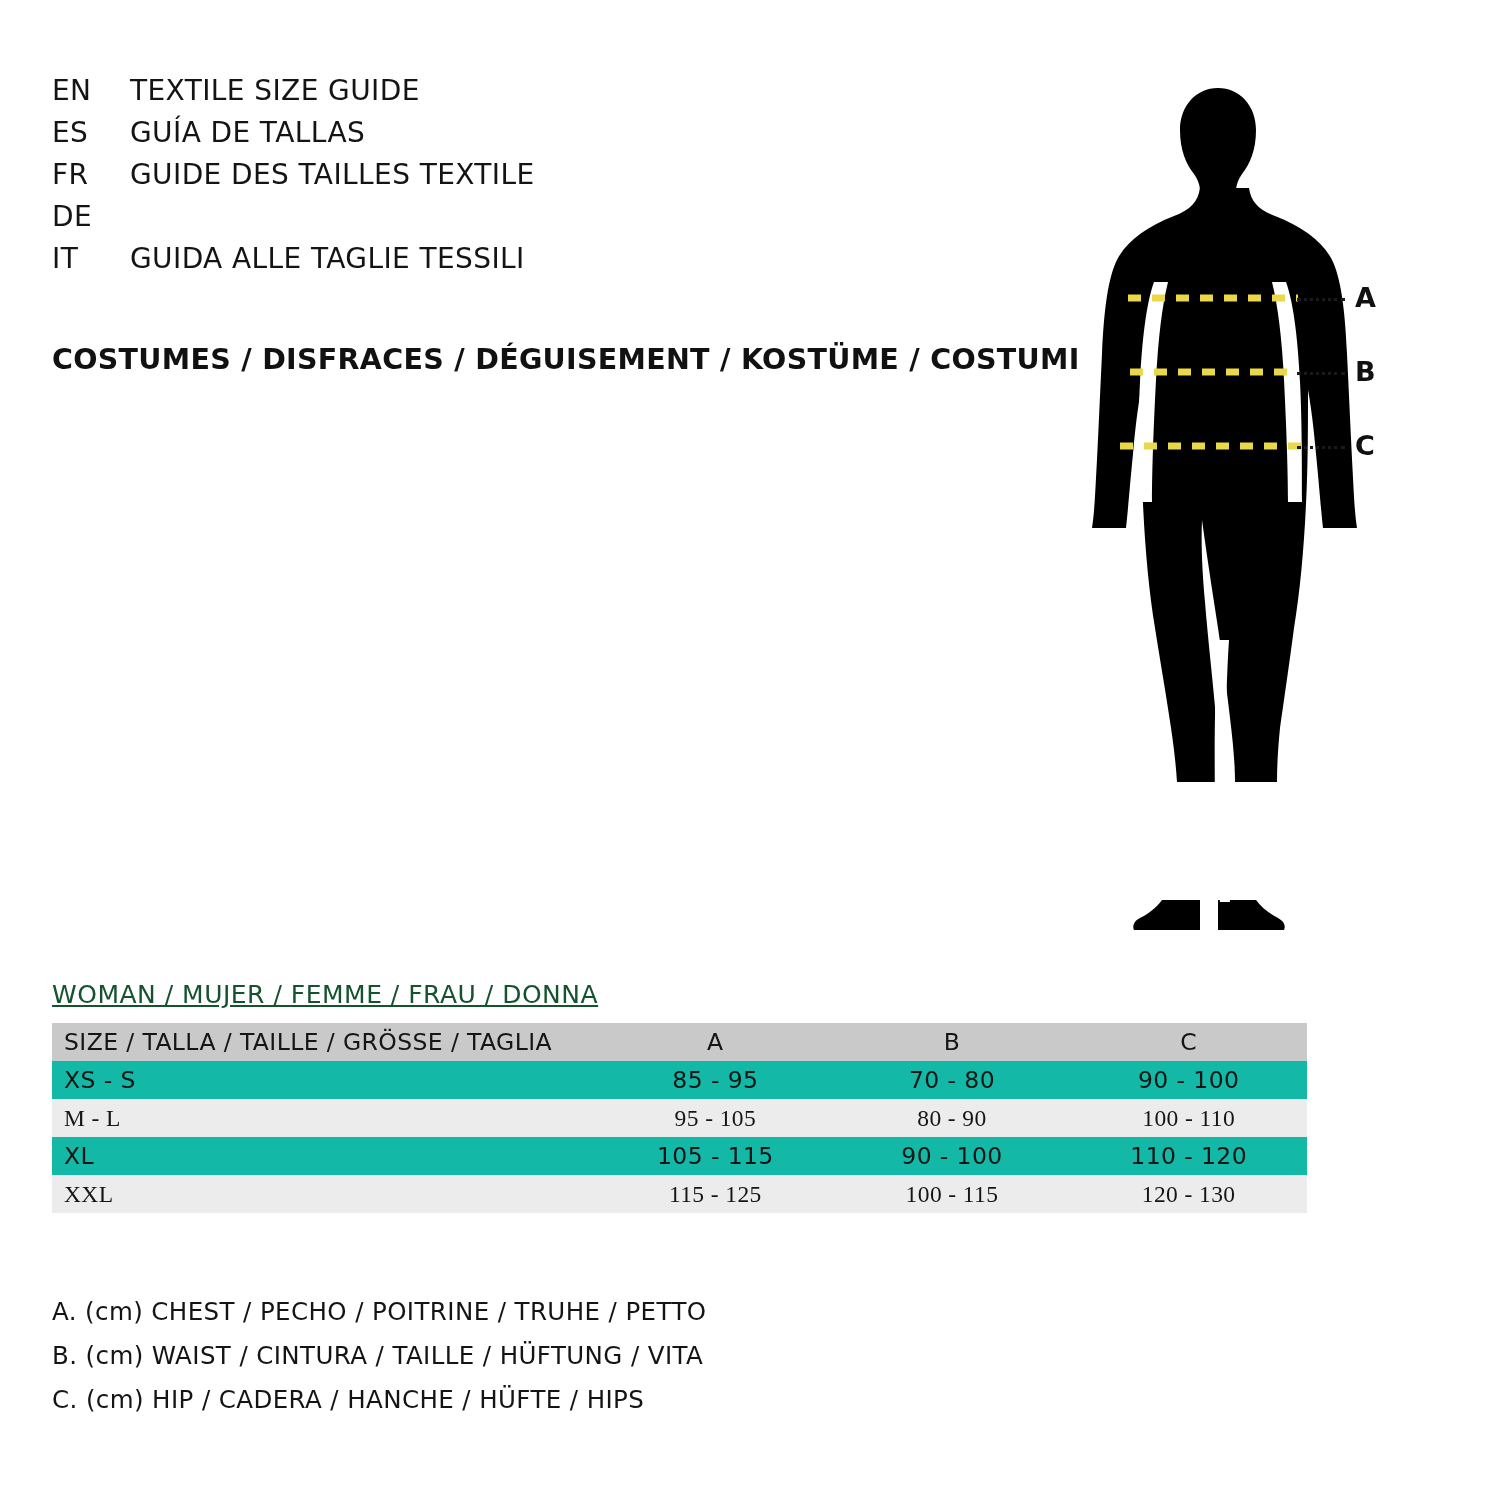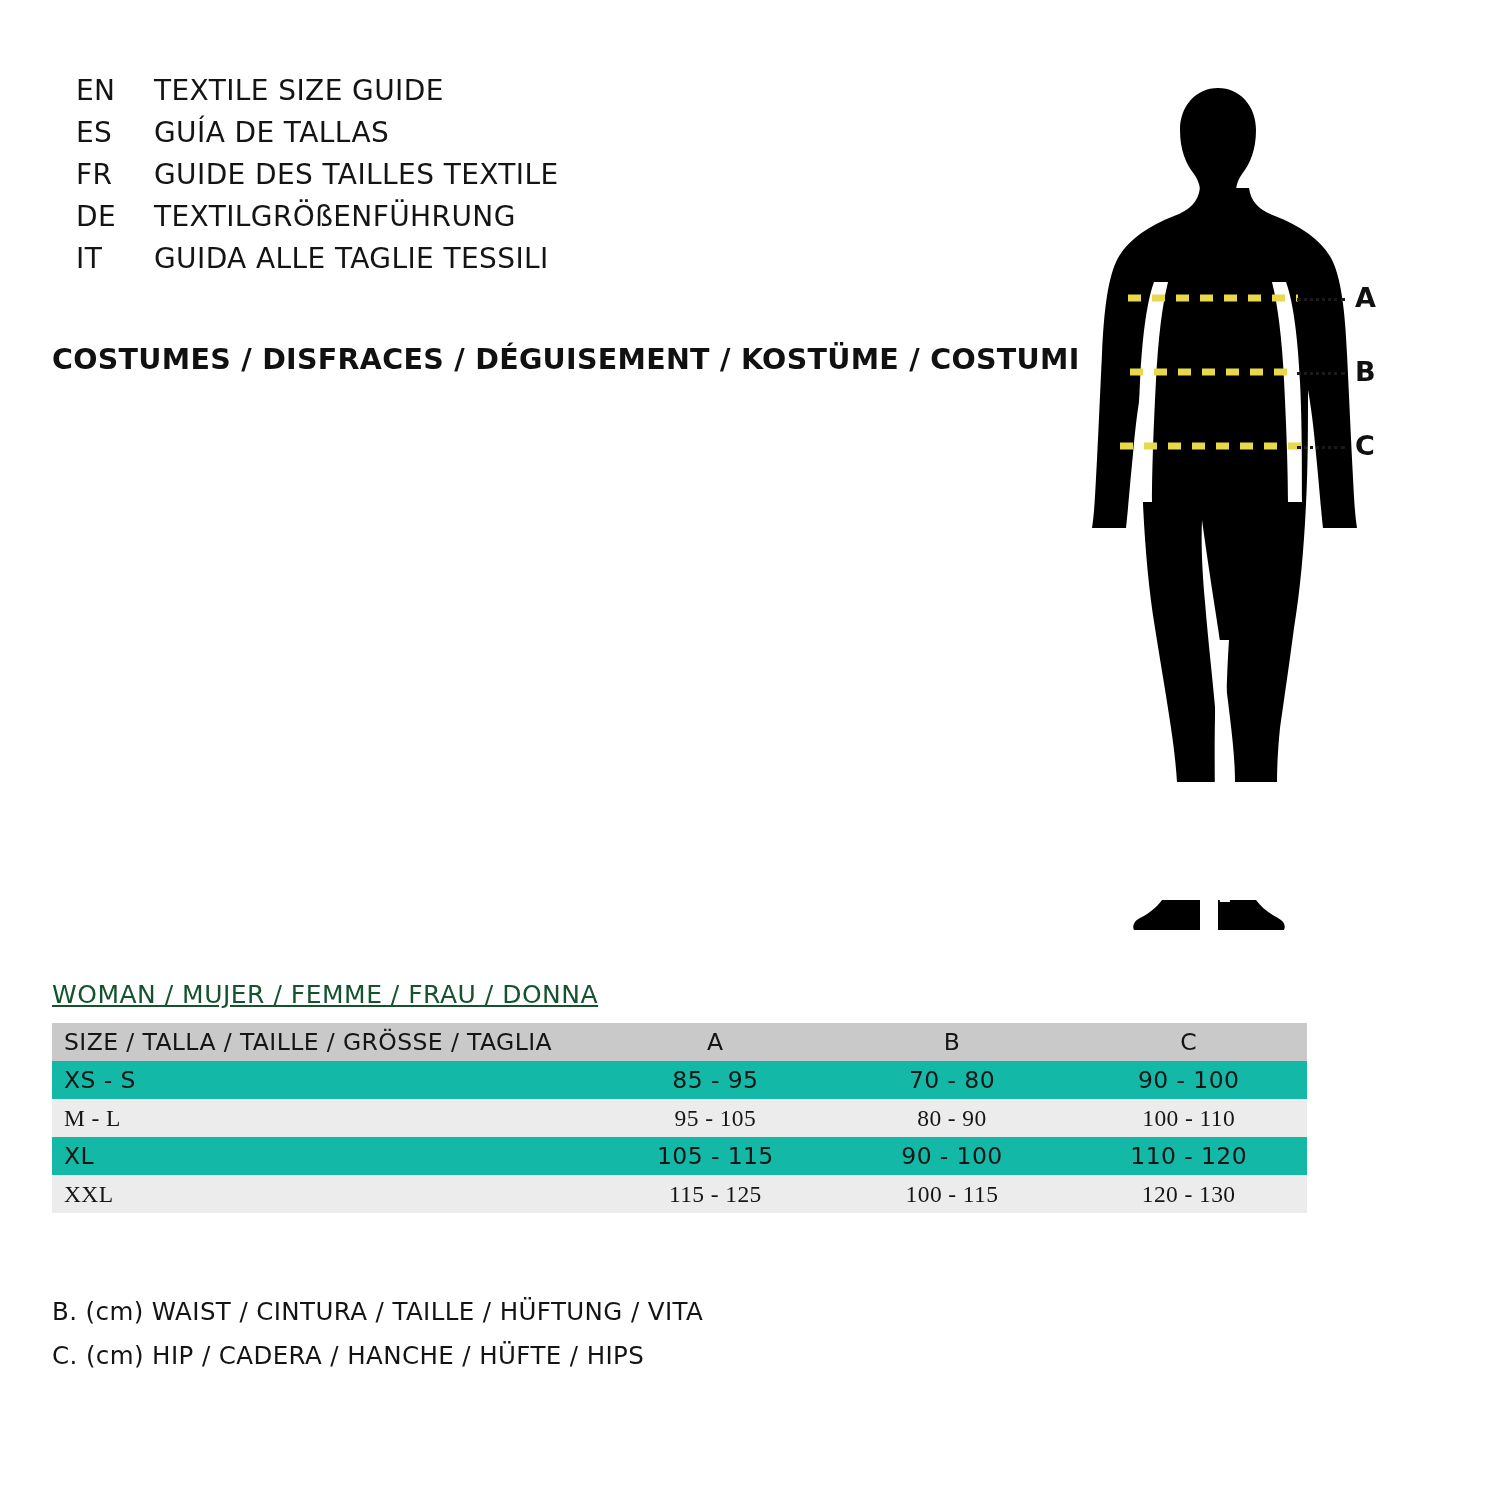--- a/index.html
+++ b/index.html
@@ -28,21 +28,20 @@
     display: flex;
     align-items: baseline;
     height: 42px;
     font-size: 28px;
     letter-spacing: 0.4px;
     color: #141414;
   }
   .lang-code {
     width: 78px;
     flex: 0 0 78px;
-    margin-left: 24px;
   }
   .lang-text {
     white-space: nowrap;
   }
 
   .costumes-line {
     position: absolute;
     left: 52px;
     top: 343px;
     font-size: 28.5px;
@@ -153,21 +152,20 @@
   <div class="lang-row">
     <span class="lang-code">ES</span>
     <span class="lang-text">GUÍA DE TALLAS</span>
   </div>
   <div class="lang-row">
     <span class="lang-code">FR</span>
     <span class="lang-text">GUIDE DES TAILLES TEXTILE</span>
   </div>
   <div class="lang-row">
     <span class="lang-code">DE</span>
-    <span class="lang-text">TEXTILGRÖßENFÜHRUNG</span>
   </div>
   <div class="lang-row">
     <span class="lang-code">IT</span>
     <span class="lang-text">GUIDA ALLE TAGLIE TESSILI</span>
   </div>
 </div>
 
 <div class="costumes-line">COSTUMES / DISFRACES / DÉGUISEMENT / KOSTÜME / COSTUMI</div>
 
 <div class="figure-area">
@@ -277,15 +275,16 @@
         <td class="col-size">XXL</td>
         <td>115 - 125</td>
         <td>100 - 115</td>
         <td>120 - 130</td>
       </tr>
     </tbody>
   </table>
 </div>
 
 <div class="legend">
+  <div class="legend-row">A. (cm) CHEST / PECHO / POITRINE / TRUHE / PETTO</div>
   <div class="legend-row">B. (cm) WAIST / CINTURA / TAILLE / HÜFTUNG / VITA</div>
   <div class="legend-row">C. (cm) HIP / CADERA / HANCHE / HÜFTE / HIPS</div>
 </div>
 
 </body></html>

